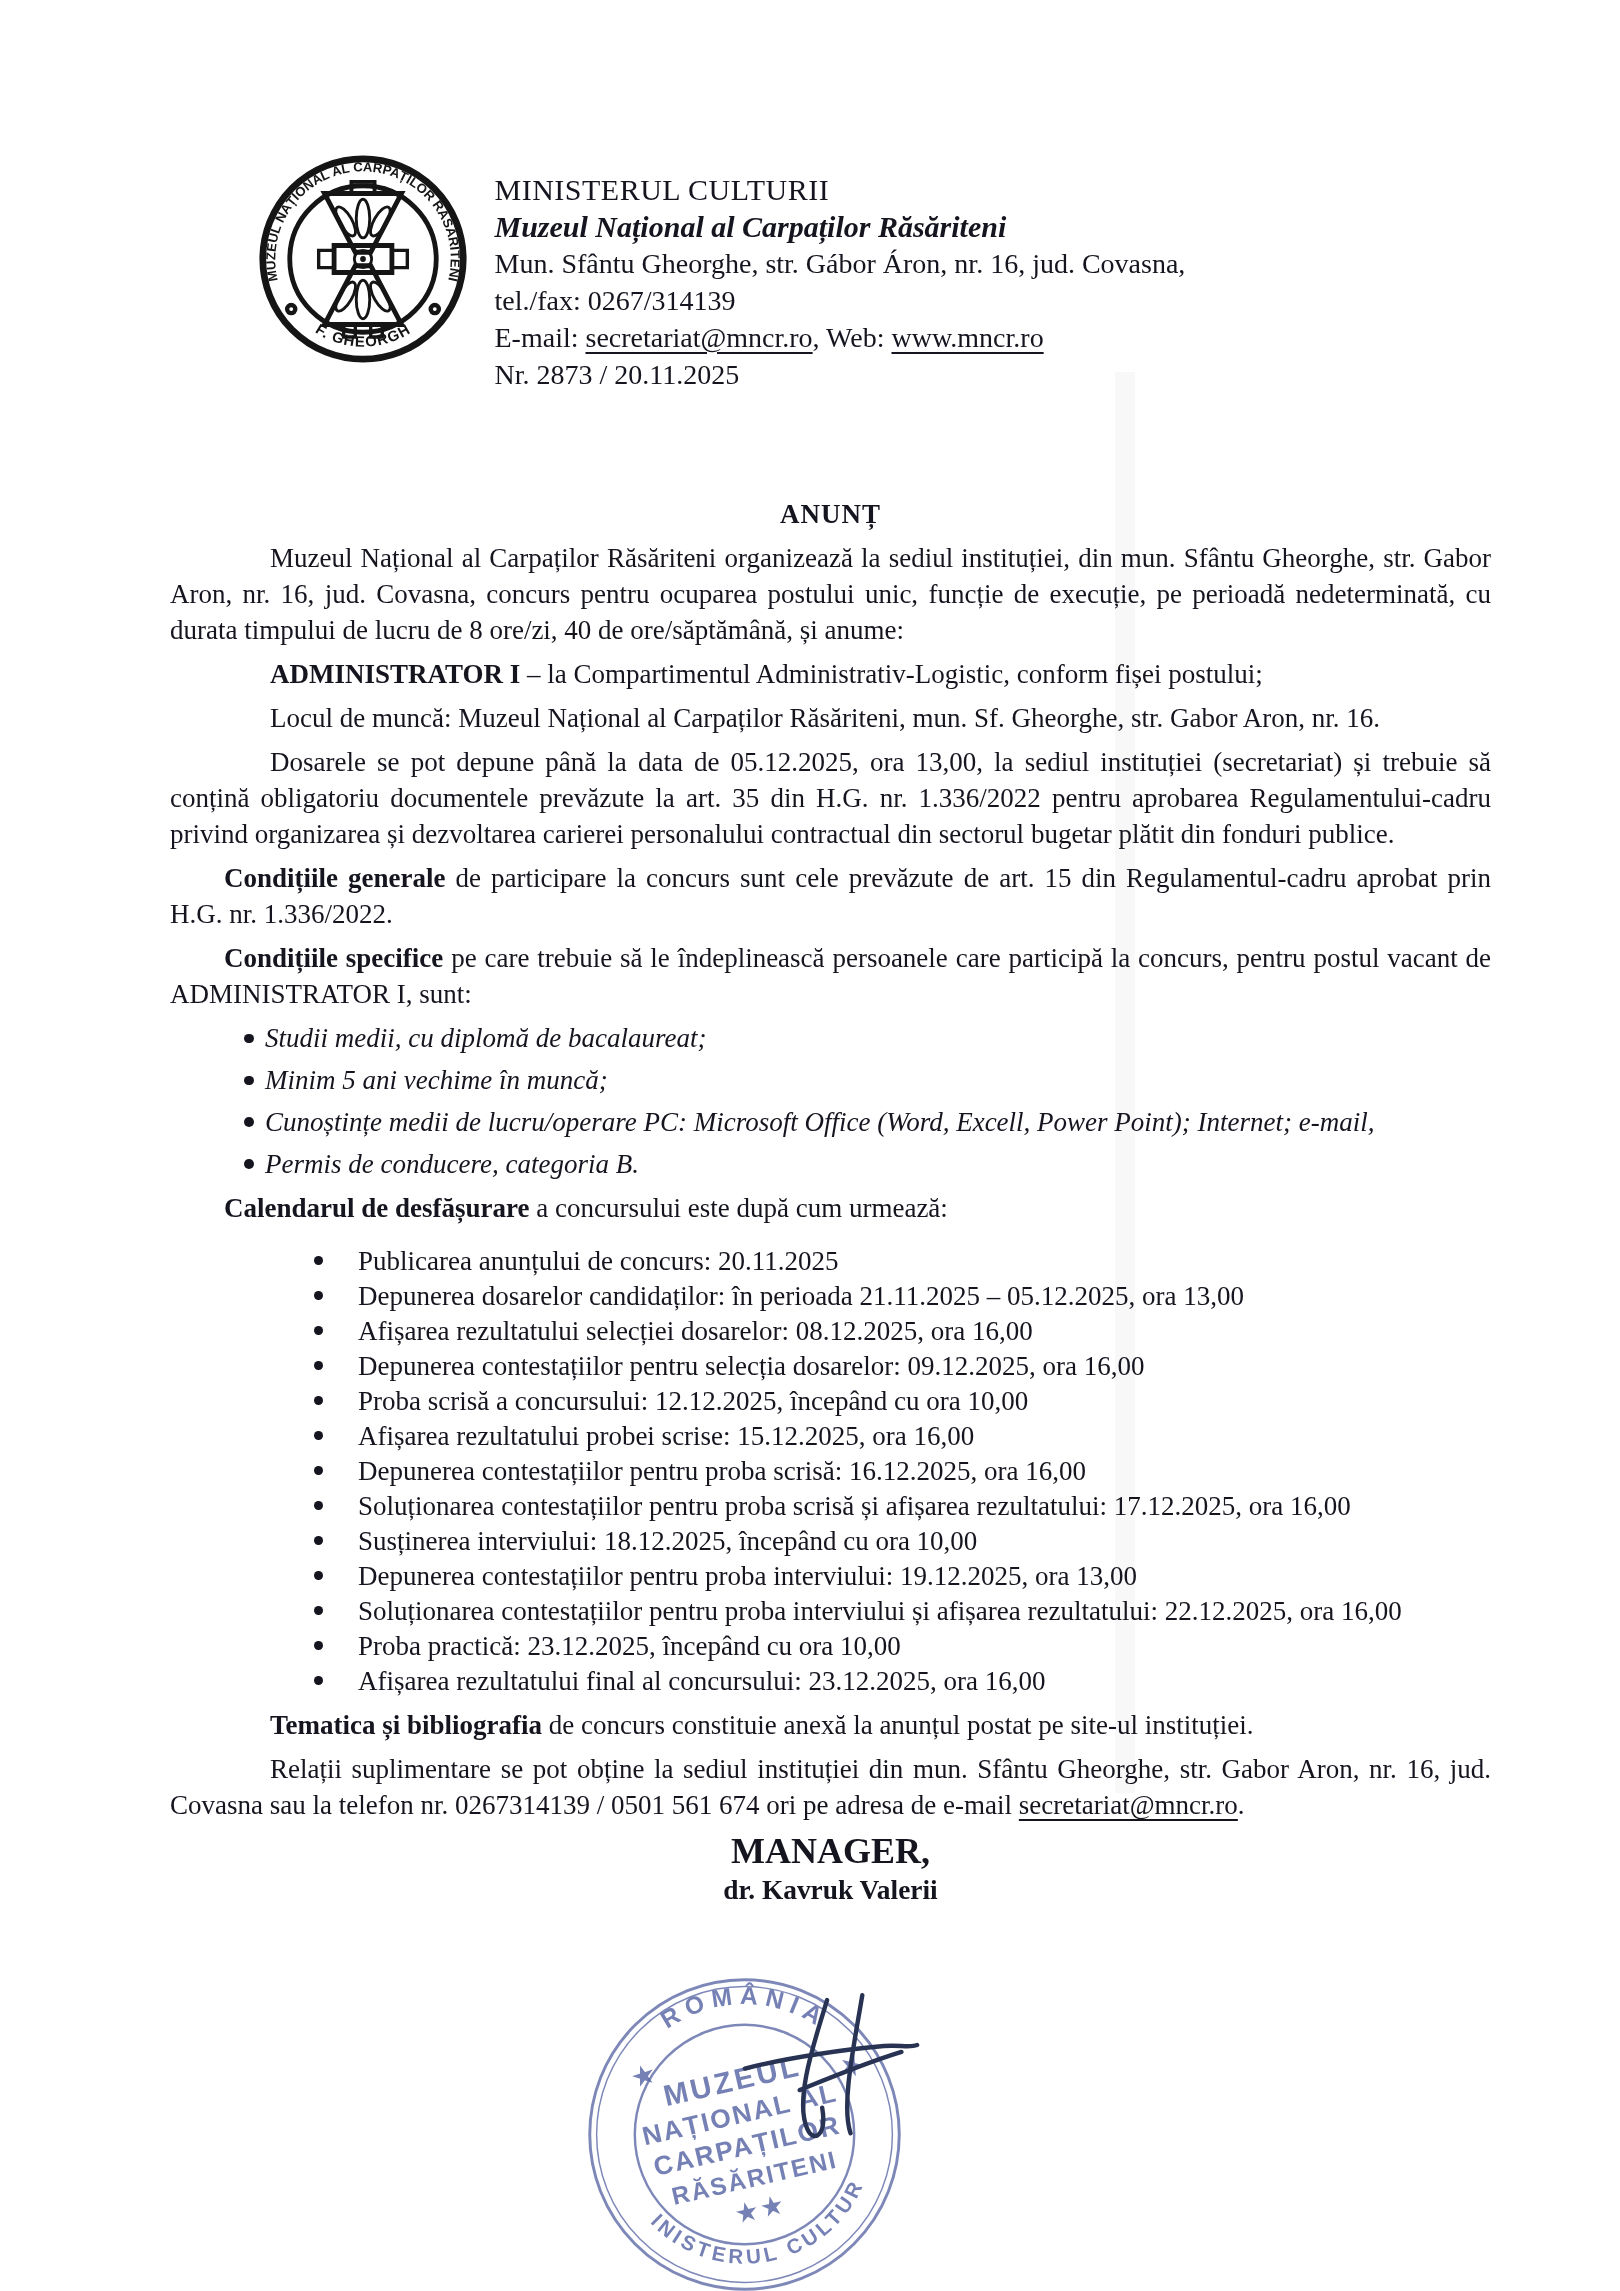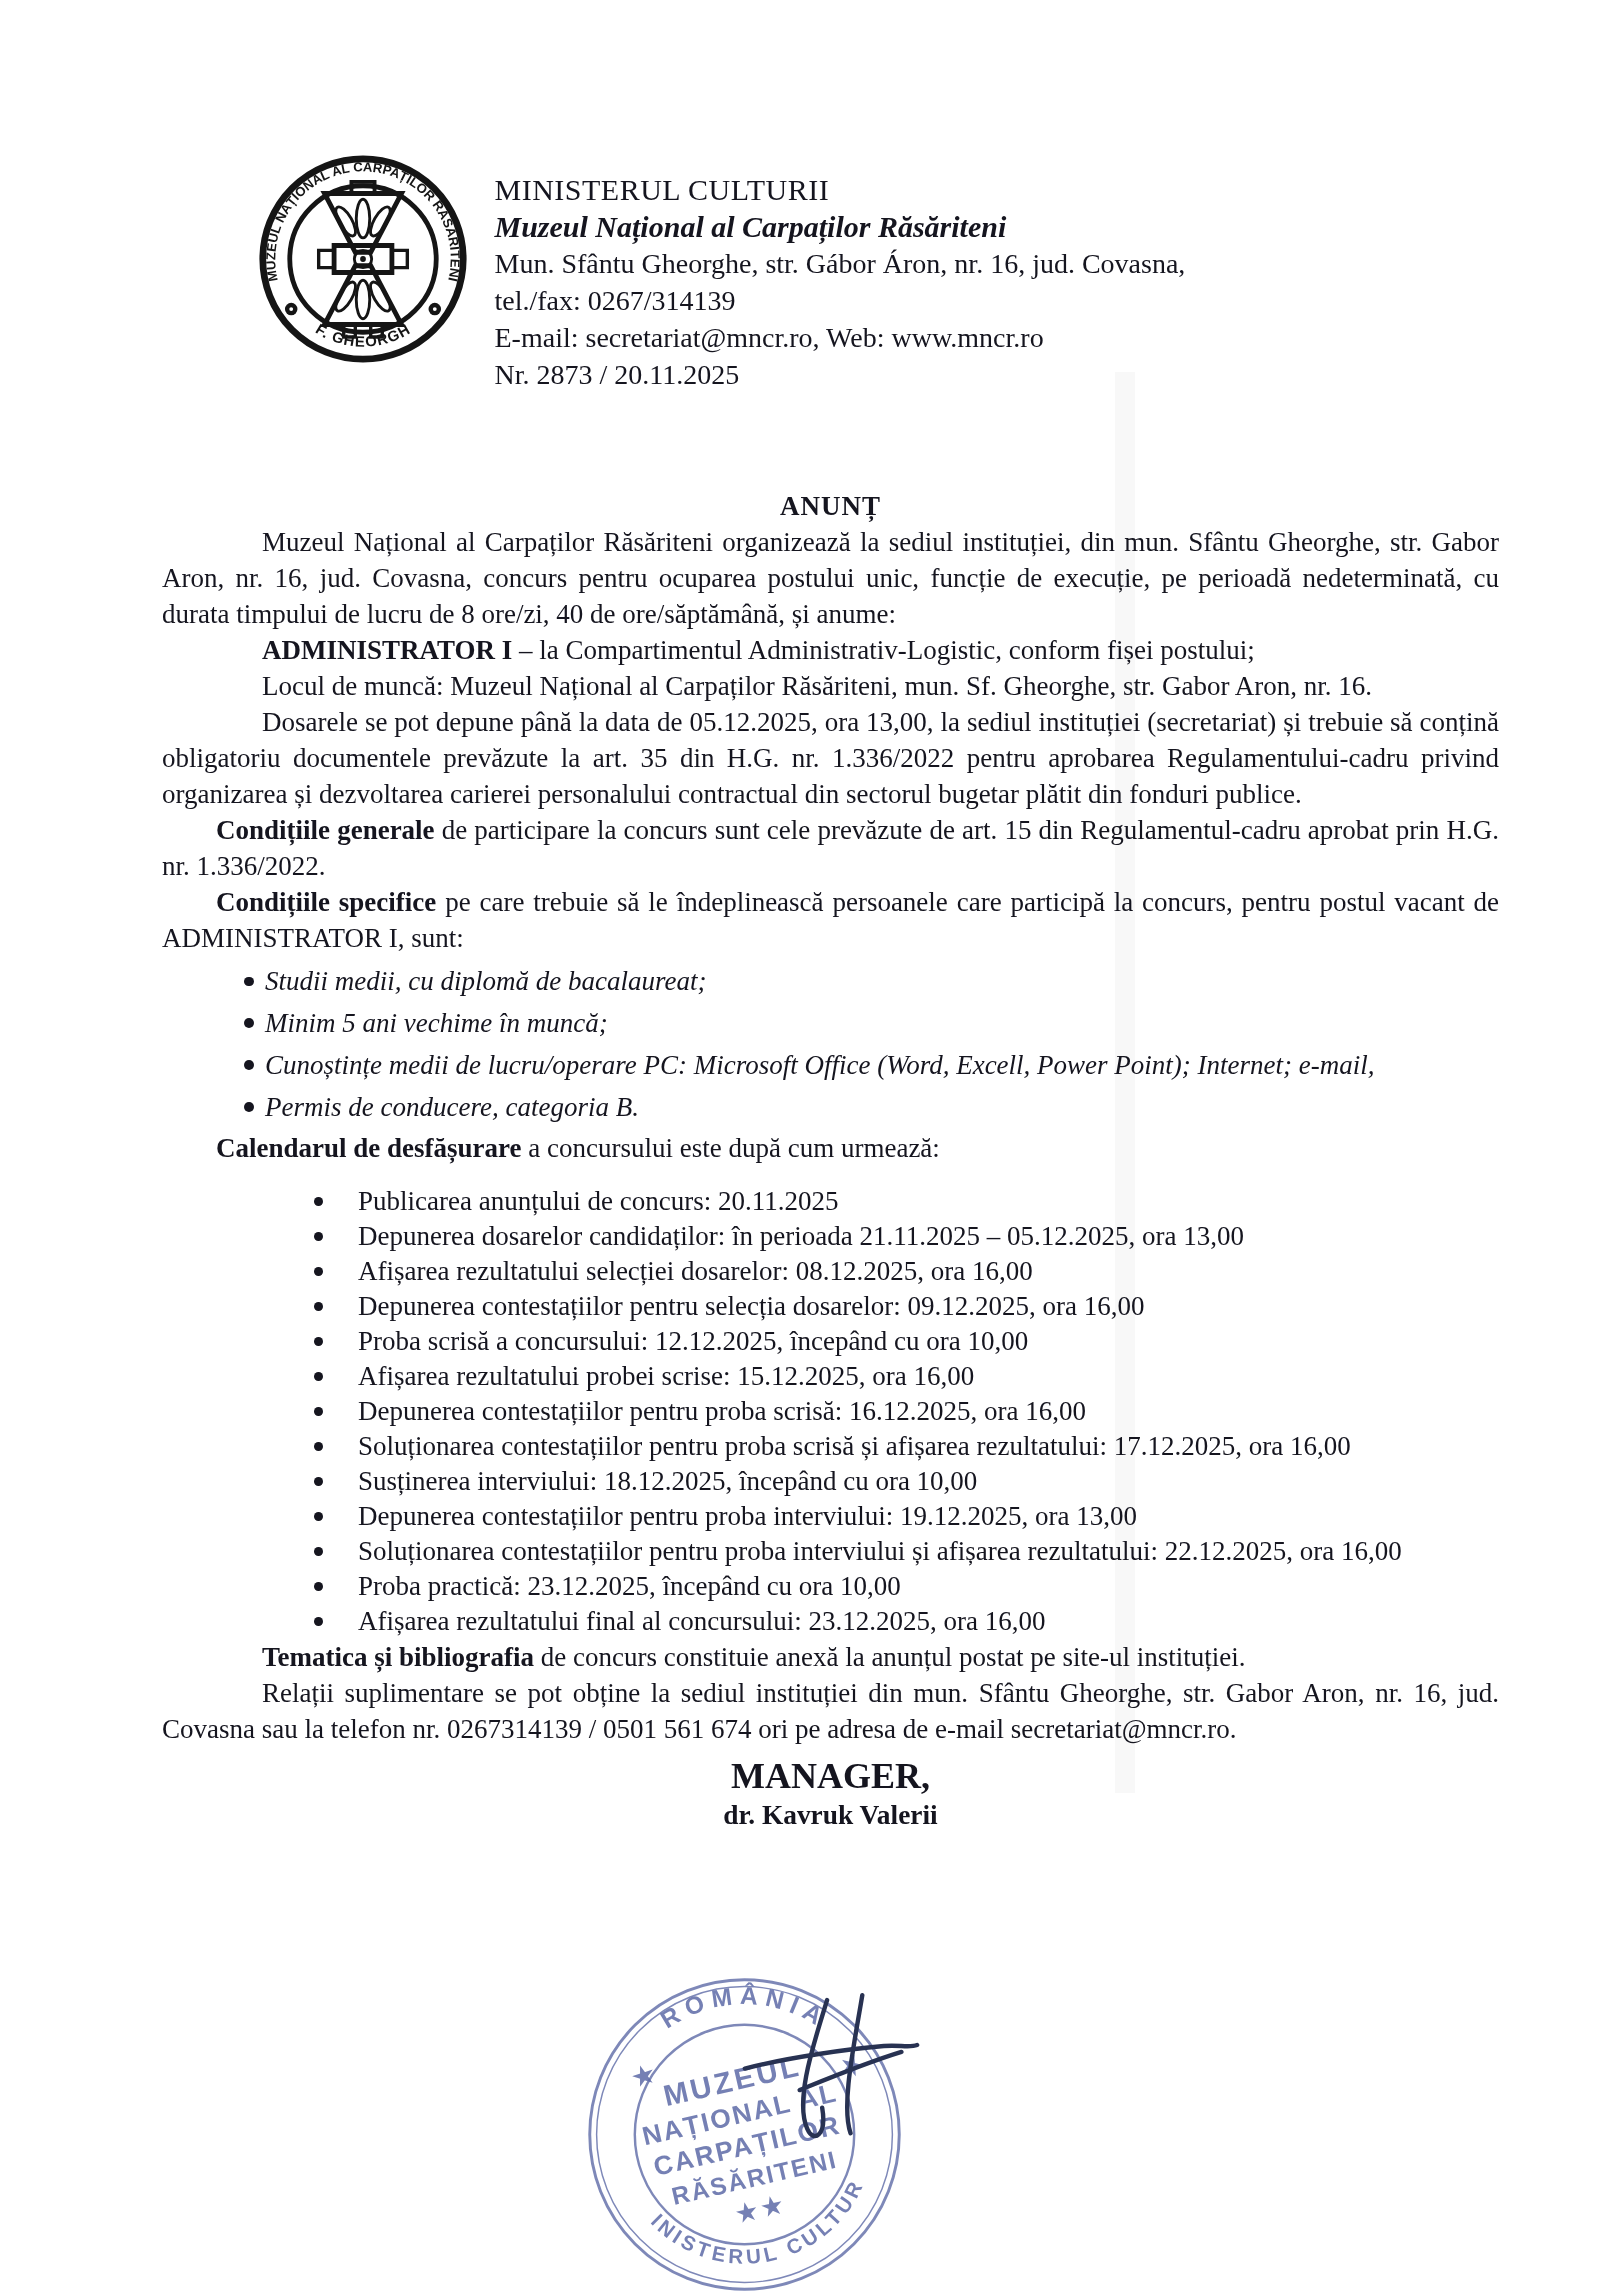--- a/index.html
+++ b/index.html
@@ -18,24 +18,24 @@
   }
   
   .header {
     position:absolute; left:257px; top:153px;
     display:flex; align-items:flex-start; gap:25.5px;
   }
   .logo-box { width:212px; height:212px; flex:0 0 auto; }
   .header-text { padding-top:17.6px; font-size:28px; line-height:37px; }
   .ministry { font-size:30px; letter-spacing:0.5px; }
   .institution { font-weight:bold; font-style:italic; font-size:30px; }
-  .u { text-underline-offset:4.9px; text-decoration-thickness:1.5px; }
+  .u { text-decoration:underline; text-underline-offset:4.9px; text-decoration-thickness:1.5px; }
   
   .doc-flow { position:absolute; left:162px; right:121px; top:488px; }
-  .doc-flow p { margin:0; font-size:27px; line-height:36px; }
+  .doc-flow p { margin:8px; font-size:27px; line-height:36px; }
   .title {
     text-align:center; font-weight:bold; font-size:30px; line-height:41px;
     letter-spacing:1px; margin:0;
   }
   p.indent { text-indent:100px; }
   p.indent-sm { text-indent:54px; }
   .just { text-align:justify; }
   .b { font-weight:bold; }
   .p-intro     { margin-top:23.5px; }
   .p-position  { margin-top:25.5px; }

